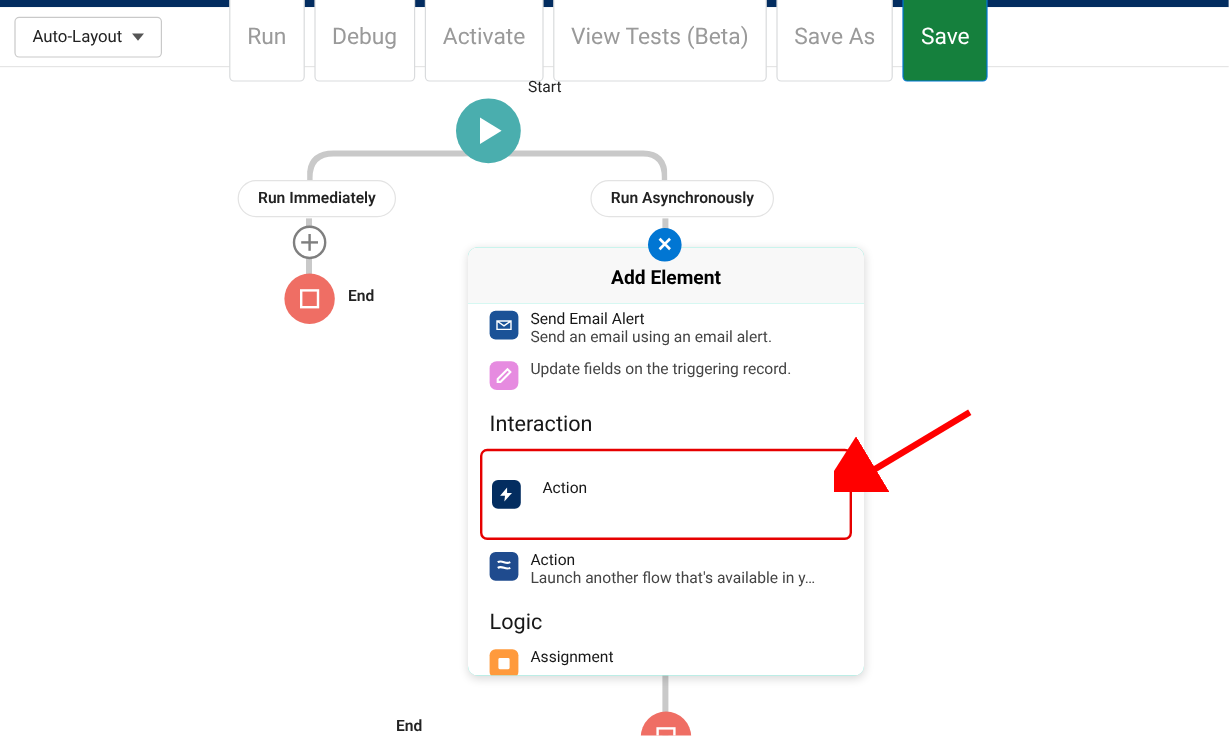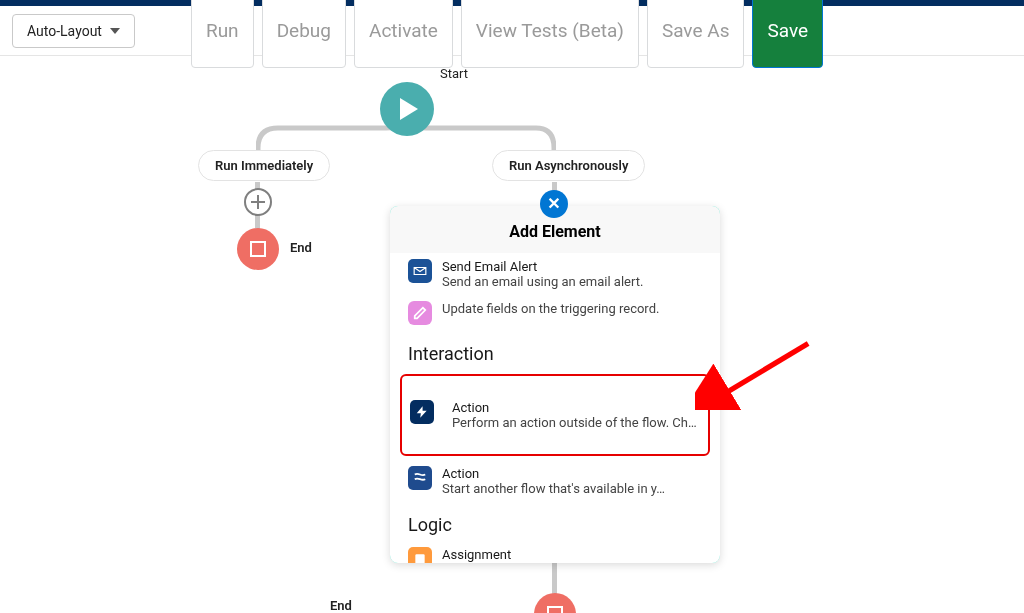--- a/index.html
+++ b/index.html
@@ -136,34 +136,33 @@
     <div class="section-title">Interaction</div>
 
     <div class="elem-row highlight">
       <div class="elem-icon navy">
         <svg width="14" height="14" viewBox="0 0 24 24" fill="#fff">
             <path d="M13 2 L3 14 h7 l-1 8 L20 10 h-7 Z"></path>
           </svg>
       </div>
       <div class="elem-texts">
         <div class="elem-label">Action</div>
-        <div class="elem-desc">Perform an action outside of the flow. Ch…</div>
       </div>
     </div>
 
     <div class="elem-row">
       <div class="elem-icon dblue">
         <svg width="14" height="14" viewBox="0 0 24 24" fill="none" stroke="#fff" stroke-width="3">
             <path d="M3 6 C 10 2 14 10 21 6"></path>
             <path d="M3 14 C 10 10 14 18 21 14"></path>
           </svg>
       </div>
       <div class="elem-texts">
         <div class="elem-label">Action</div>
-        <div class="elem-desc">Start another flow that's available in y…</div>
+        <div class="elem-desc">Launch another flow that's available in y…</div>
       </div>
     </div>
 
     <div class="section-title">Logic</div>
 
     <div class="elem-row">
       <div class="elem-icon orange">
         <svg width="14" height="14" viewBox="0 0 24 24" fill="#fff">
             <rect x="4" y="4" width="16" height="16" rx="2"></rect>
           </svg>

